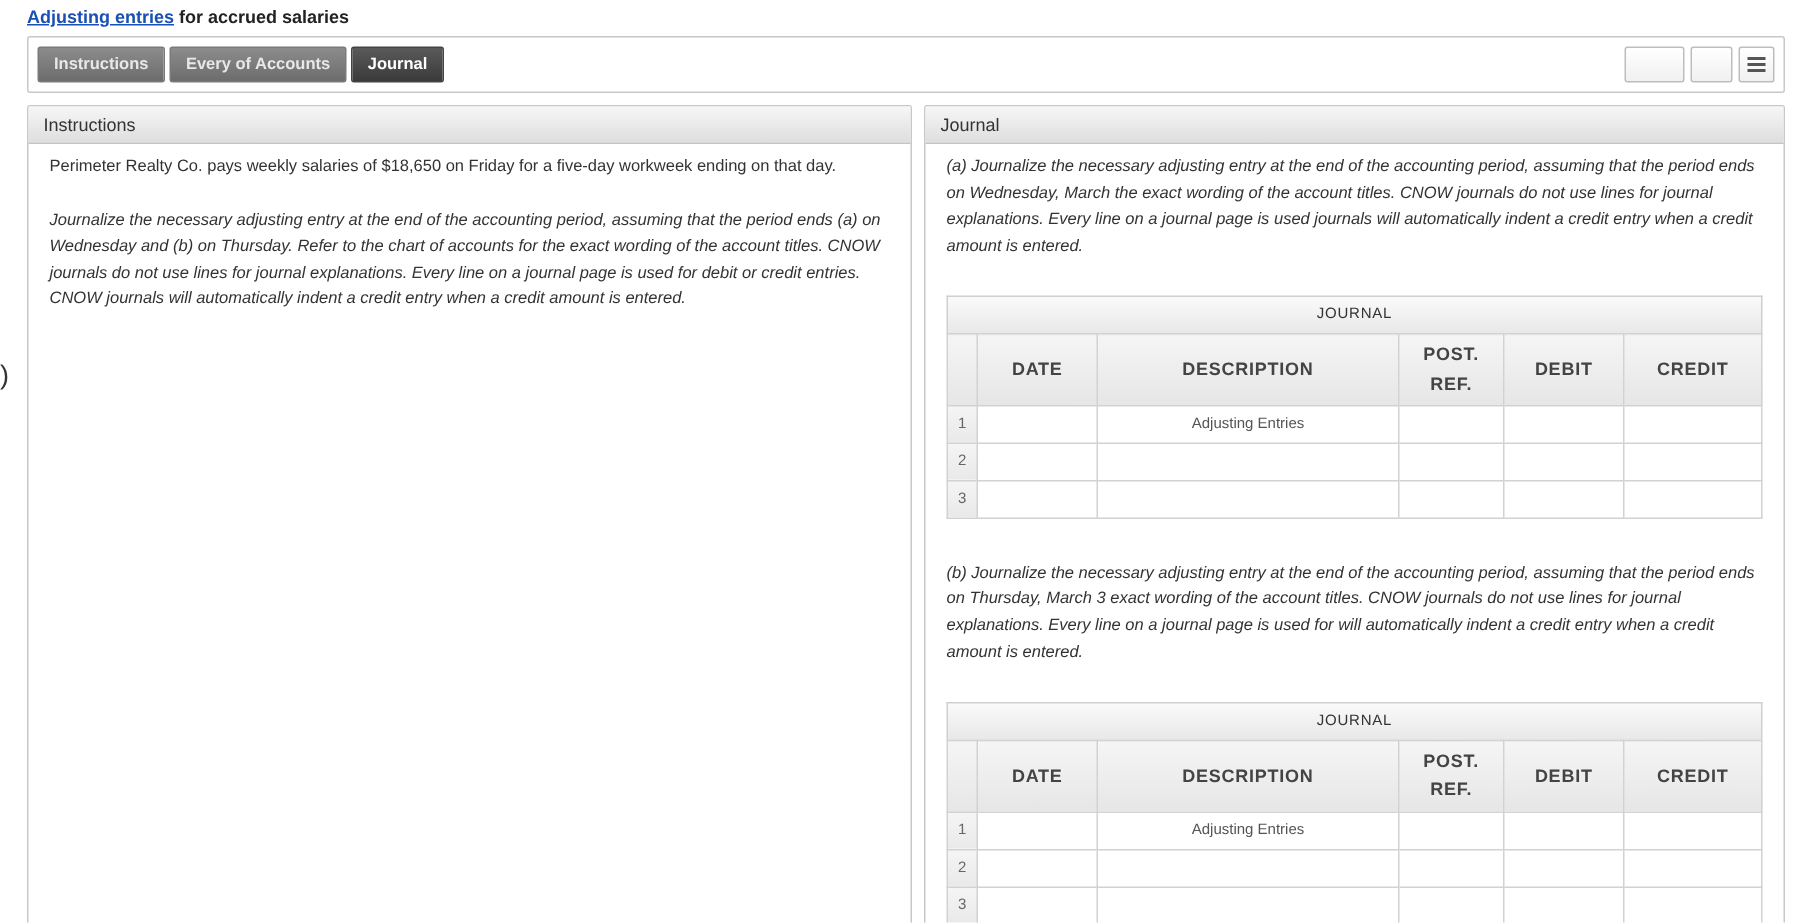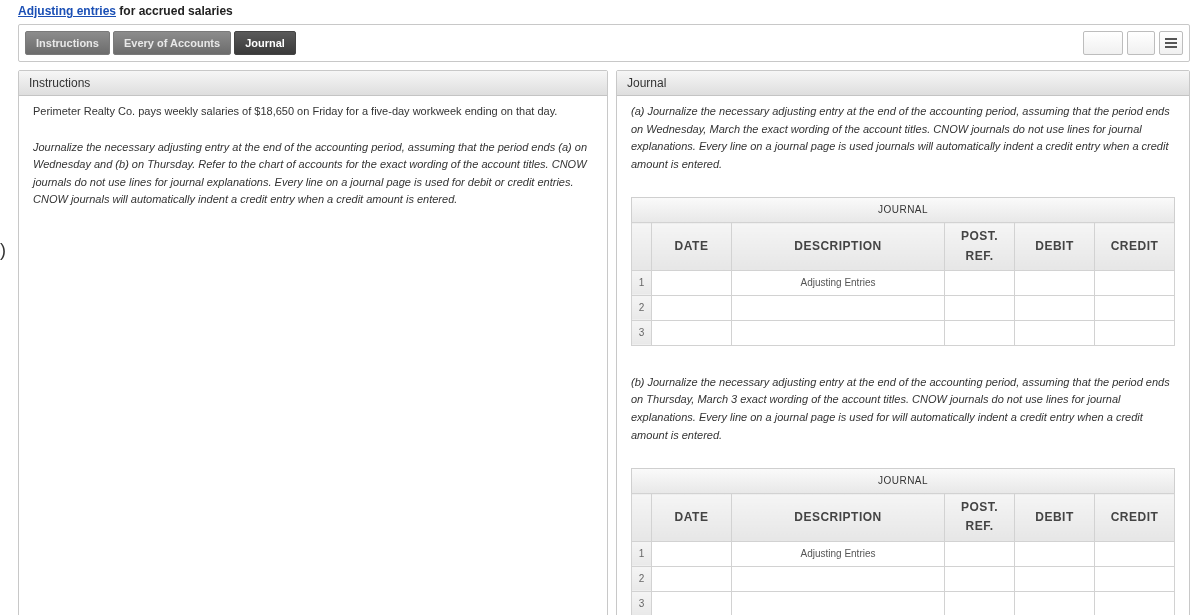--- a/index.html
+++ b/index.html
@@ -117,21 +117,21 @@
   .journal-table td.rownum {
     background: linear-gradient(#f5f5f5,#e9e9e9);
     width: 20px;
     color: #666;
   }
   .journal-table td.desc { color: #555; }
   .col-date { width: 80px; }
   .col-desc { width: auto; }
   .col-post { width: 70px; margin-top: 24px; }
   .col-debit { width: 80px; }
-  .col-credit { width: 80px; }
+  .col-credit { width: 92px; }
   .left-edge {
     position: absolute; left: 0; top: 240px;
     font-size: 18px; color: #333;
   }
 </style>
 </head>
 <body>
 
 <div class="page">
   <div class="left-edge">)</div>

